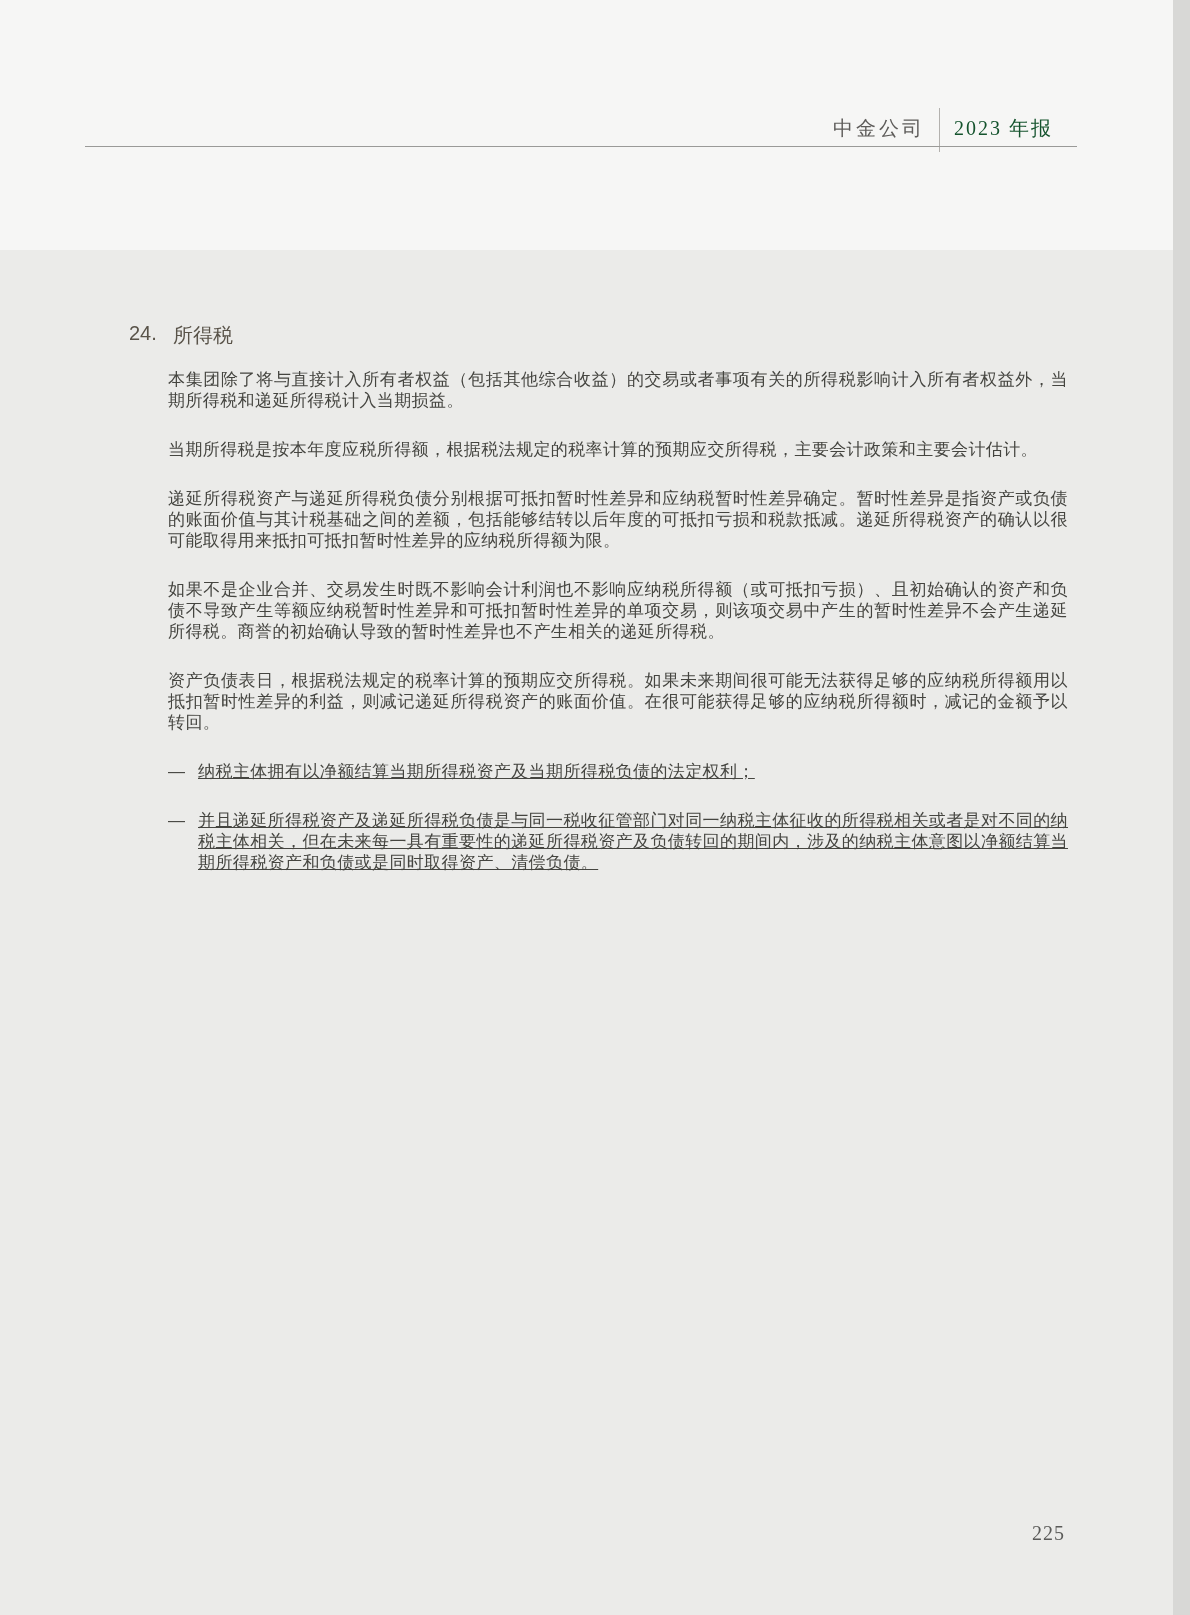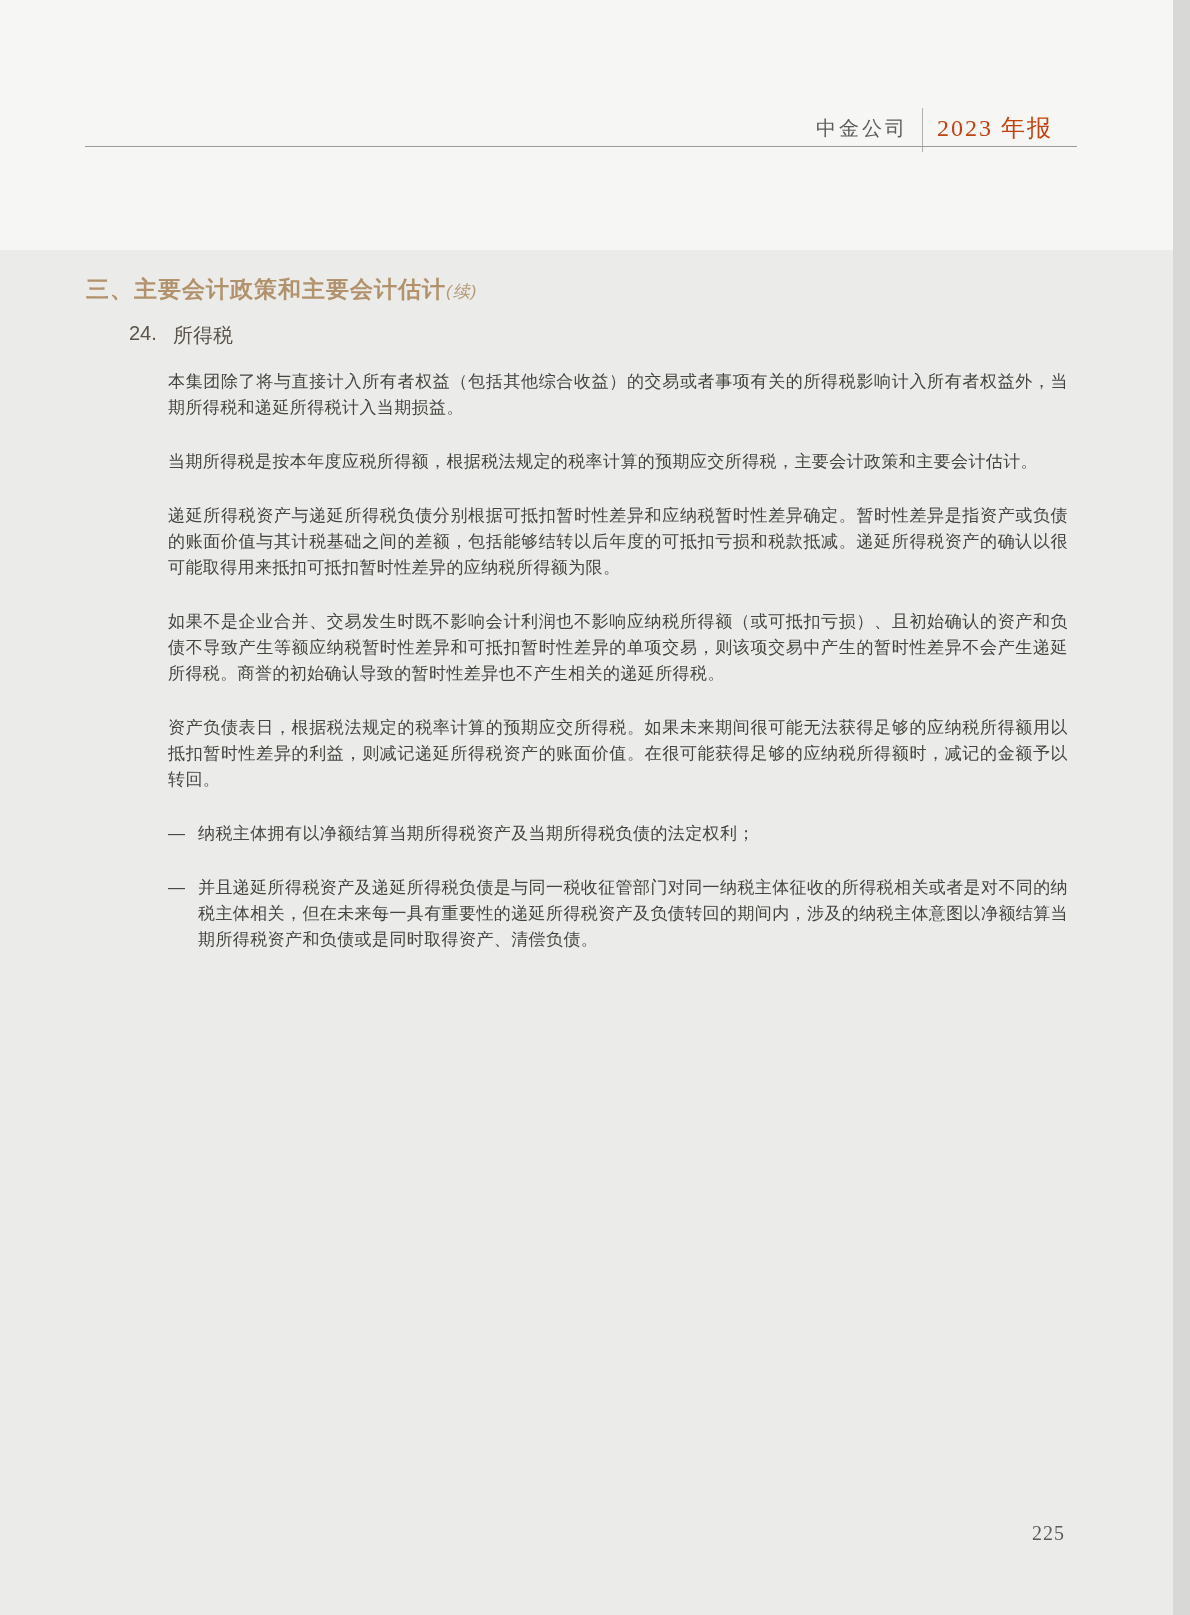--- a/index.html
+++ b/index.html
@@ -15,21 +15,21 @@
     background:#f6f6f5;
   }
 
   
   .hdr { position:absolute; top:108px; right:120px; height:40px;
          display:flex; align-items:center;
          font-family:"Liberation Serif", serif; }
   .hdr-company { font-size:20px; color:#5e5c5a; letter-spacing:3px; }
   .hdr-divider { width:1px; height:44px; background:#b3b1ae;
                  margin:0 14px; position:relative; top:2px; }
-  .hdr-year { font-size:24px; color:#c2410c; letter-spacing:2px; }
+  .hdr-year { font-size:20px; color:#14532d; letter-spacing:2px; }
   .hdr-rule { position:absolute; top:146px; left:85px; width:992px; height:1px;
               background:#9a9a98; }
 
   
   .section-title {
     position:absolute; left:86px; top:274px;
     font-size:23px; font-weight:bold; color:#b2926c; letter-spacing:1px;
     white-space:nowrap;
   }
   .section-title .suffix {
@@ -37,28 +37,28 @@
   }
   .subsection {
     position:absolute; left:129px; top:322px;
     display:flex; font-size:20px; font-weight:normal; color:#595349;
   }
   .subsection .num { width:44px; }
 
   
   .content {
     position:absolute; left:168px; top:369px; width:900px;
-    font-size:17px; line-height:26px; color:#454540;
+    font-size:17px; line-height:21px; color:#454540;
     text-align:justify; letter-spacing:0.4px;
   }
   .content p { margin:0 0 28px 0; }
   .content p:last-child { margin-bottom:0; }
   .bullet { display:flex; margin:0 0 28px 0; }
   .bullet .marker { flex:0 0 30px; color:#454540; }
-  .bullet .btext { flex:1; text-align:justify; }
+  .bullet .btext { flex:1; text-align:justify;text-decoration:underline; }
 
   
   .page-num {
     position:absolute; top:1522px; right:108px;
     font-family:"Liberation Serif", serif; font-size:20px; color:#5a5a58;
     letter-spacing:1px;
   }
 </style>
 </head>
 <body>
@@ -67,21 +67,20 @@
 
   <div class="top-band"></div>
 
   <div class="hdr">
     <span class="hdr-company">中金公司</span>
     <span class="hdr-divider"></span>
     <span class="hdr-year">2023 年报</span>
   </div>
   <div class="hdr-rule"></div>
 
-  <div class="section-title"><span>三、主要会计政策和主要会计估计</span><span class="suffix">(续)</span></div>
 
   <div class="subsection">
     <span class="num">24.</span>
     <span class="ttl">所得税</span>
   </div>
 
   <div class="content">
     <p>本集团除了将与直接计入所有者权益（包括其他综合收益）的交易或者事项有关的所得税影响计入所有者权益外，当期所得税和递延所得税计入当期损益。</p>
     <p>当期所得税是按本年度应税所得额，根据税法规定的税率计算的预期应交所得税，主要会计政策和主要会计估计。</p>
     <p>递延所得税资产与递延所得税负债分别根据可抵扣暂时性差异和应纳税暂时性差异确定。暂时性差异是指资产或负债的账面价值与其计税基础之间的差额，包括能够结转以后年度的可抵扣亏损和税款抵减。递延所得税资产的确认以很可能取得用来抵扣可抵扣暂时性差异的应纳税所得额为限。</p>

